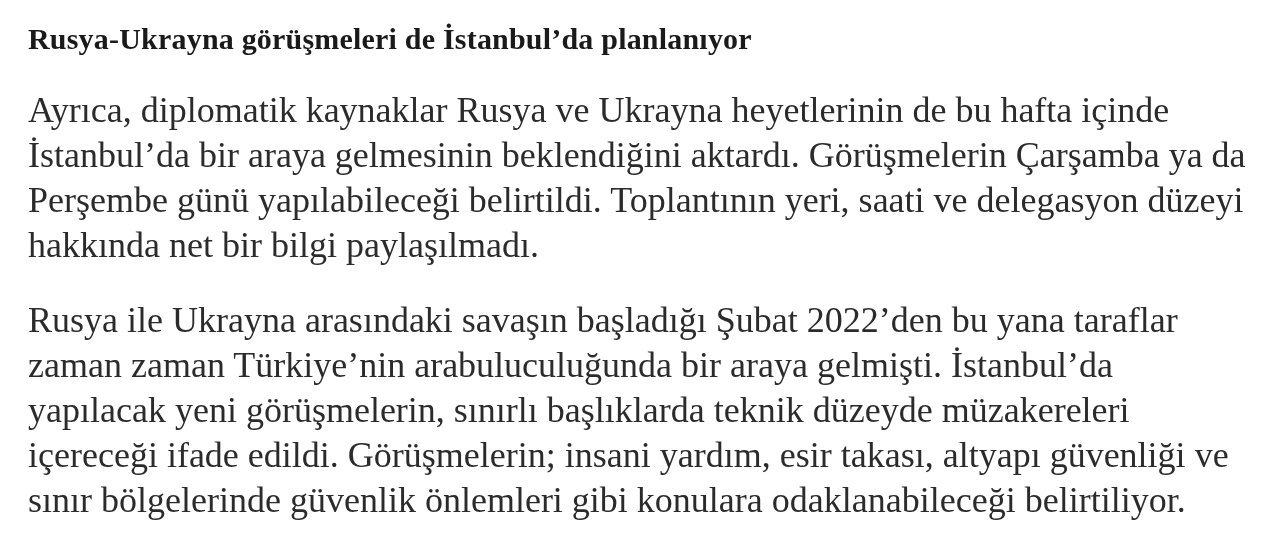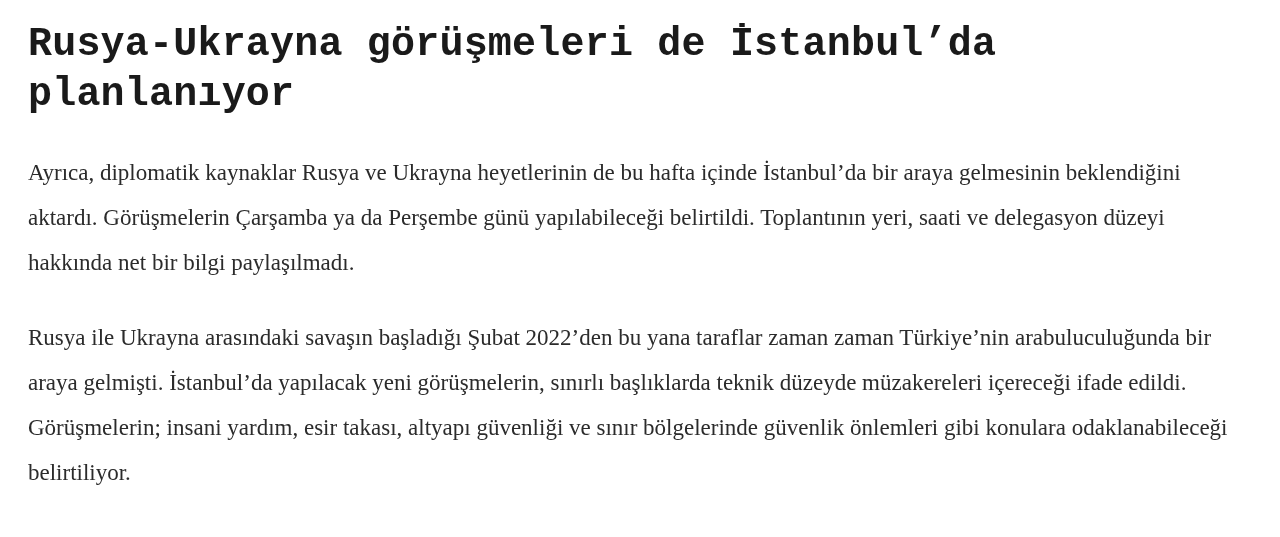--- a/index.html
+++ b/index.html
@@ -13,30 +13,30 @@
     overflow: hidden;
     font-family: "Liberation Serif", "DejaVu Serif", serif;
     box-sizing: border-box;
   }
   .article {
     padding: 20px 30px 0 28px;
     max-width: 1280px;
     box-sizing: border-box;
   }
   .article-heading {
-    font-family: Liberation Mono, monospace;
-    font-size: 40px;
+    font-family: Liberation Serif, serif;
+    font-size: 30px;
     font-weight: 700;
     line-height: 1.25;
     color: #1a1a1a;
     margin: 0 0 30px 0;
     letter-spacing: 0.2px;
   }
   .article-paragraph {
-    font-size: 23px;
+    font-size: 36px;
     font-weight: 400;
     line-height: 45px;
     color: #2b2b2b;
     margin: 0 0 30px 0;
     max-width: 1222px;
   }
   .article-paragraph:last-child {
     margin-bottom: 16px;
   }
 </style>

